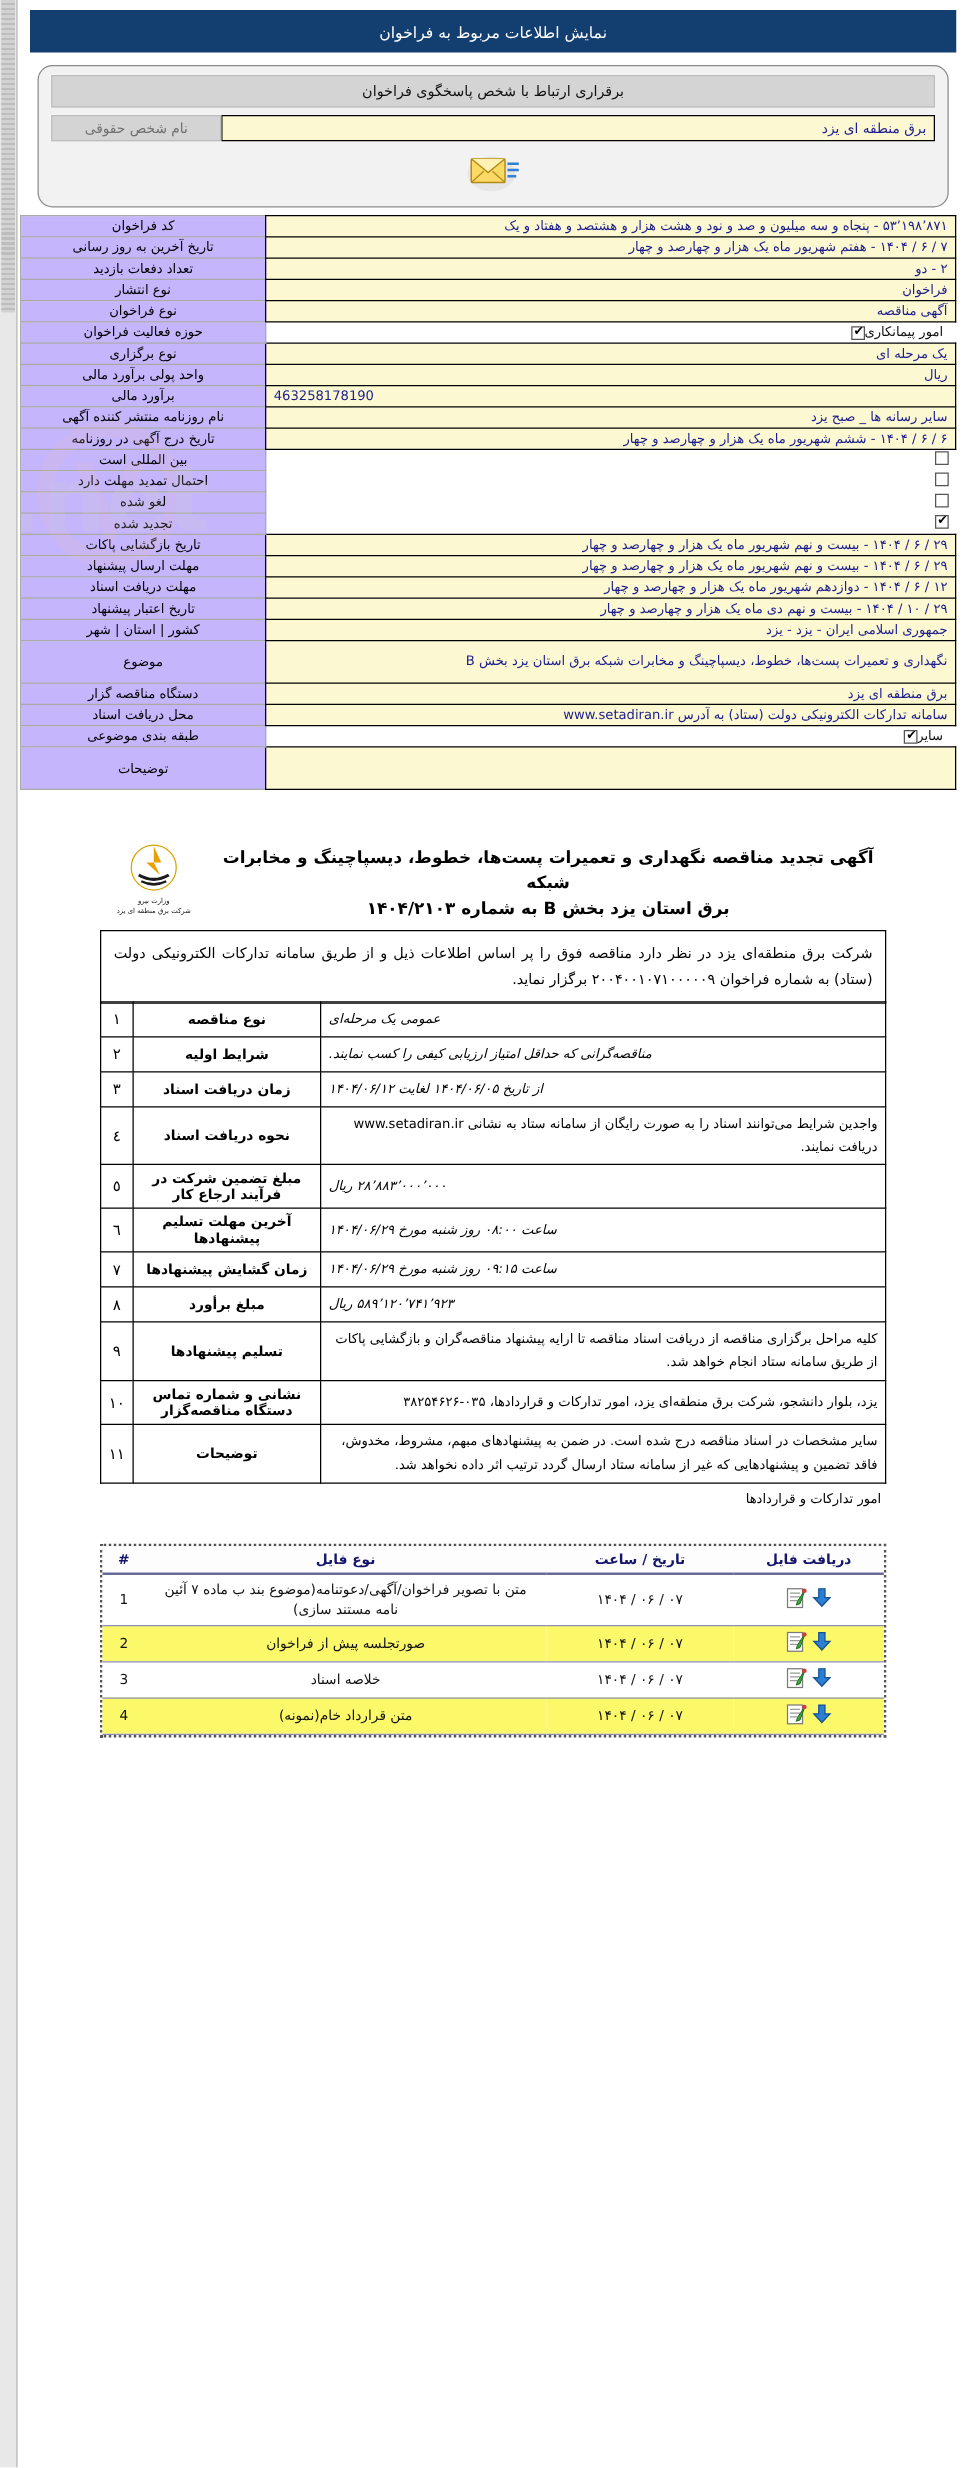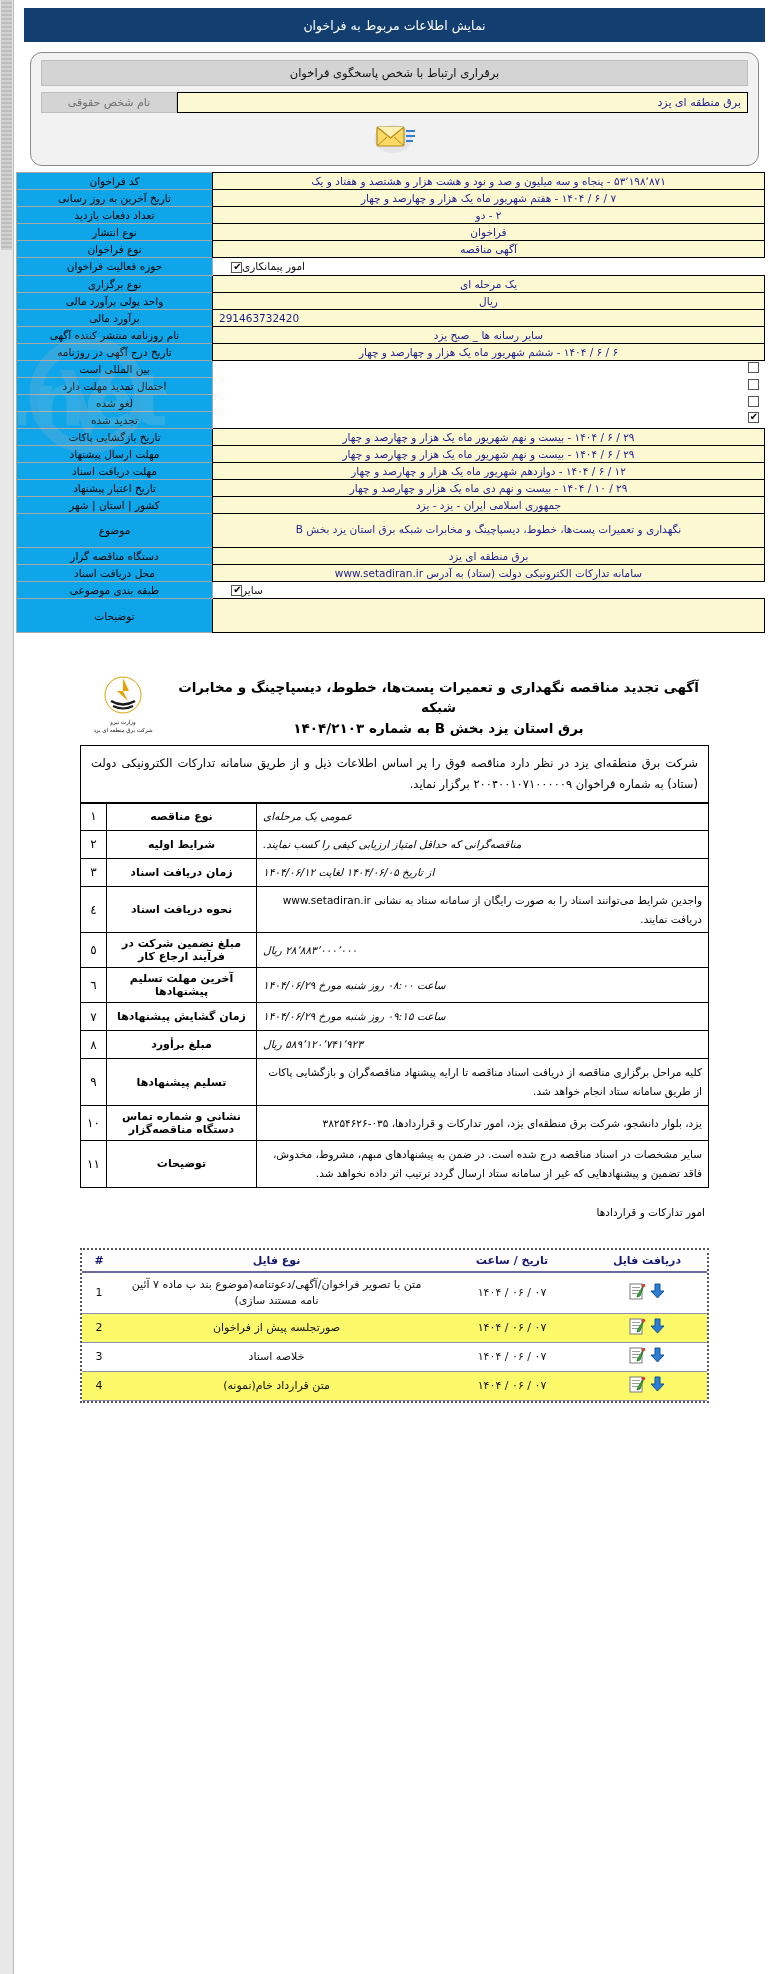--- a/index.html
+++ b/index.html
@@ -83,41 +83,41 @@
 
   
   .info-table{
     margin:6px 10px 0 2px;
     width:calc(100% - 12px);
     border-collapse:collapse;
   }
   .info-table tr { height:17px; }
   .info-table td.lbl{
     width:196px;
-    background:#0ea5e9;
+    background:#c4b5fd;
     border:1px solid #a9a9a9;
     text-align:center;
     color:#000;
     font-size:10.5px;
     padding:1px 4px;
     white-space:nowrap;
   }
   .info-table td.val{
     background:#fbf8d2;
     border:1px solid #000;
     color:#1d1d8c;
     font-size:10.5px;
     padding:1px 6px;
-    text-align:center;
+    text-align:right;
   }
   .info-table td.val.num{ direction:ltr; text-align:left; }
   .info-table td.plain{
     background:#fff;
     border:none;
-    text-align:left;
+    text-align:right;
     padding:2px 10px;
     color:#111;
     font-size:10.5px;
   }
   .info-table td.plain .cb{
     display:inline-block; vertical-align:middle;
     width:11px;height:11px;
     border:1px solid #555; background:#fff;
     margin-left:8px; position:relative;
   }
@@ -194,21 +194,21 @@
     width:26px; text-align:center; font-size:12px;
   }
   .ad-table td.key{
     width:150px; text-align:center; font-weight:bold; font-size:11px;
   }
   .ad-table td.desc{
     text-align:right; line-height:1.8; font-size:10.5px;
   }
   .ad-table td.desc.ctr{ text-align:left;font-style:italic; }
   .ad-foot{
-    margin-top:18px;
+    margin-top:6px;
     text-align:right;
     font-size:10.5px;
     padding-right:4px;
   }
 
   
   .attach-wrap{
     margin:30px 66px 0 66px;
     border:2px dotted #555;
     padding:0;
@@ -305,21 +305,21 @@
         </tr>
         <tr>
           <td class="val">یک مرحله ای</td>
           <td class="lbl">نوع برگزاری</td>
         </tr>
         <tr>
           <td class="val">ریال</td>
           <td class="lbl">واحد پولی برآورد مالی</td>
         </tr>
         <tr>
-          <td class="val num">291463732420</td>
+          <td class="val num">463258178190</td>
           <td class="lbl">برآورد مالی</td>
         </tr>
         <tr>
           <td class="val">سایر رسانه ها _ صبح یزد</td>
           <td class="lbl">نام روزنامه منتشر کننده آگهی</td>
         </tr>
         <tr>
           <td class="val">۶ / ۶ / ۱۴۰۴ - ششم شهریور ماه یک هزار و چهارصد و چهار</td>
           <td class="lbl">تاریخ درج آگهی در روزنامه</td>
         </tr>

